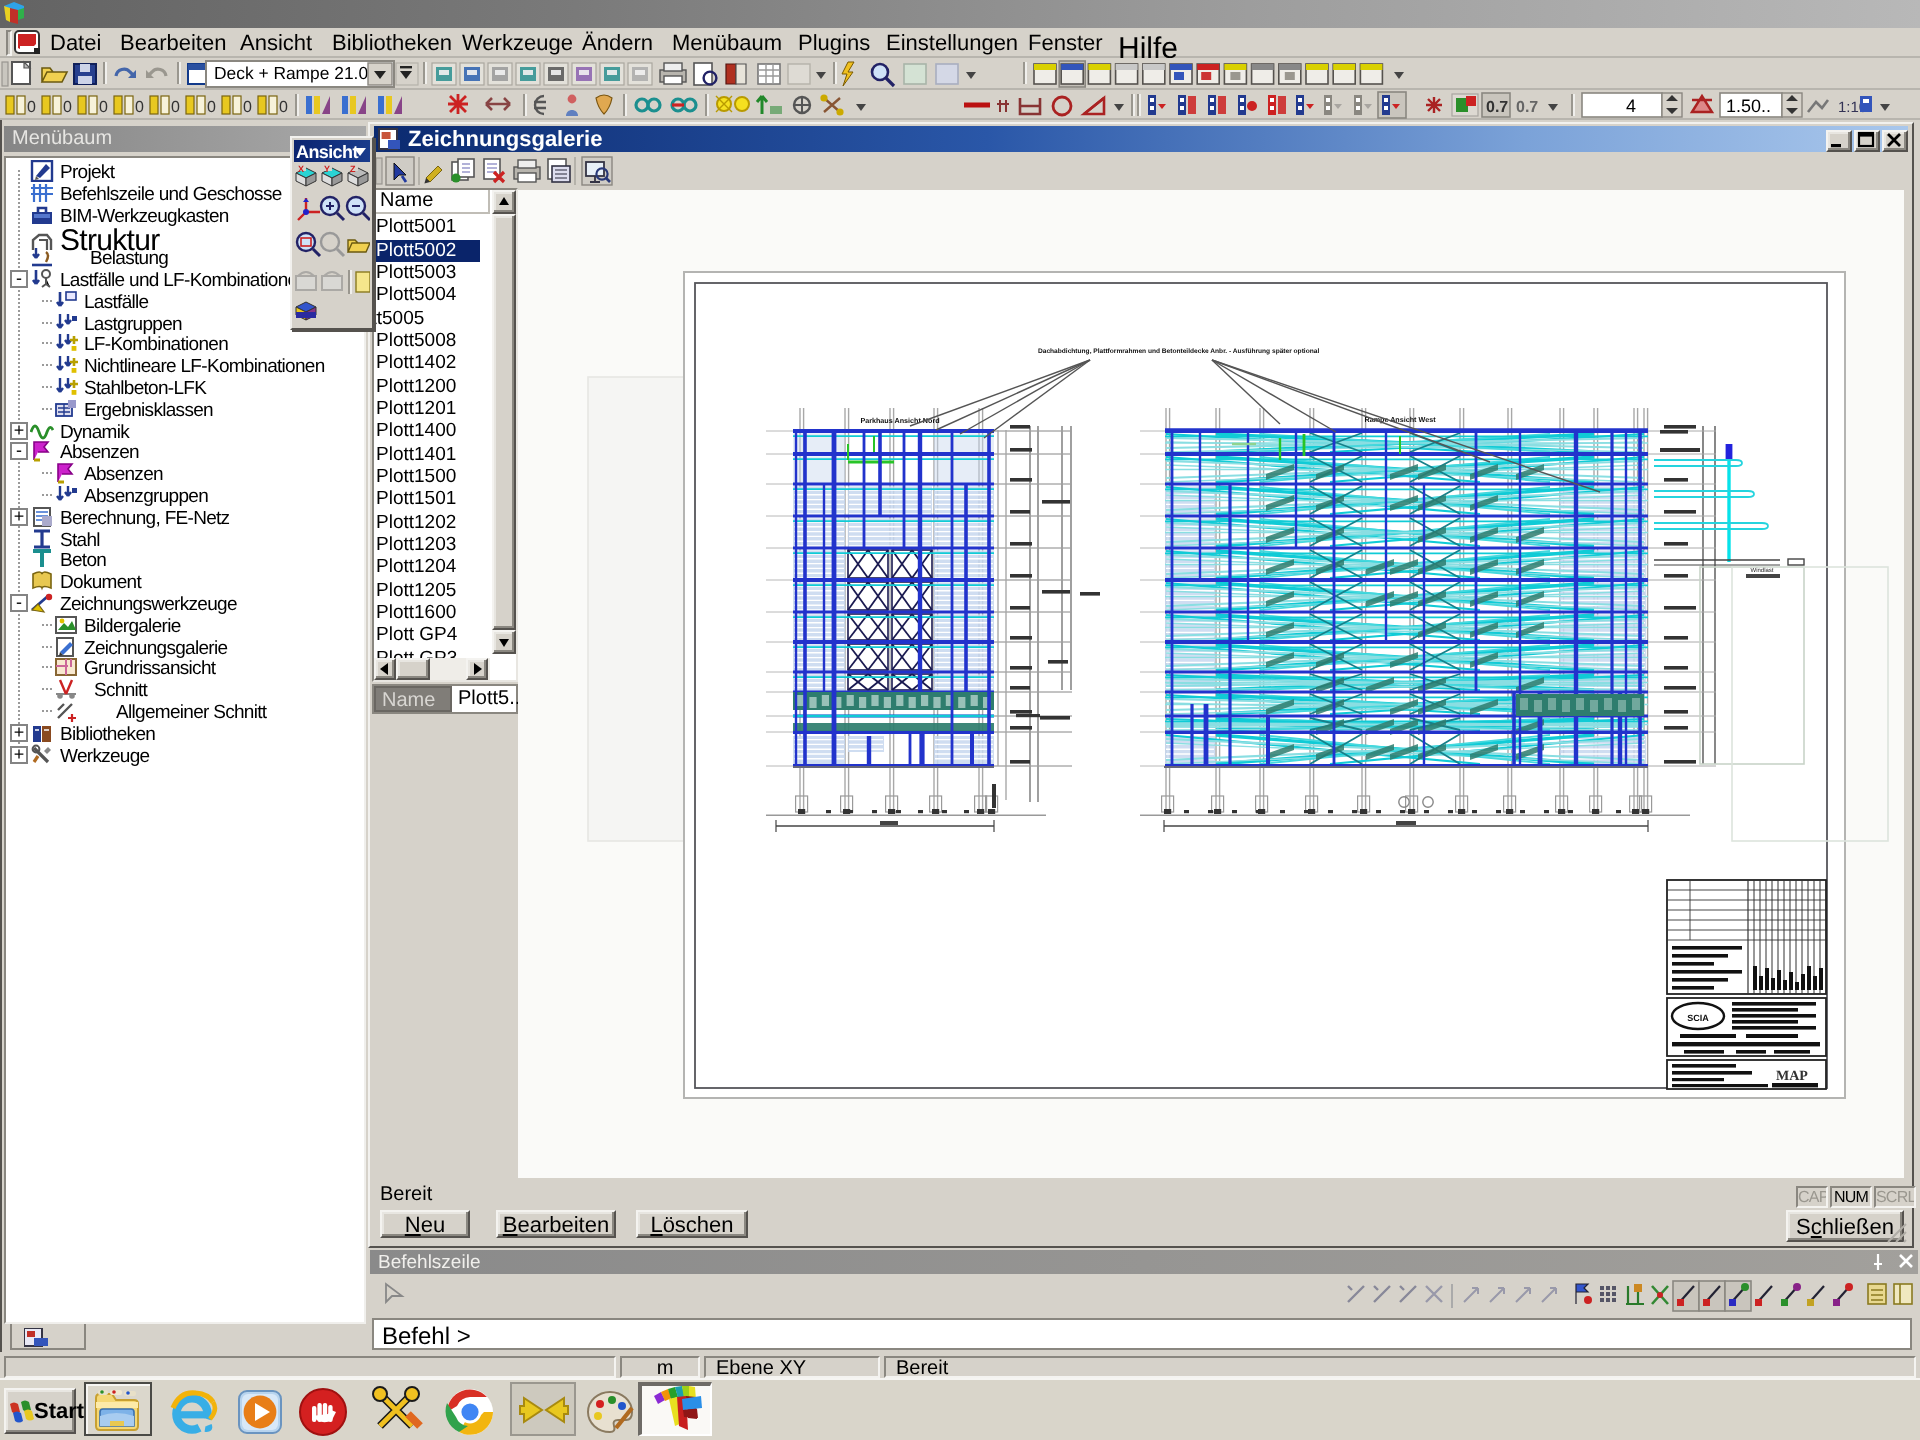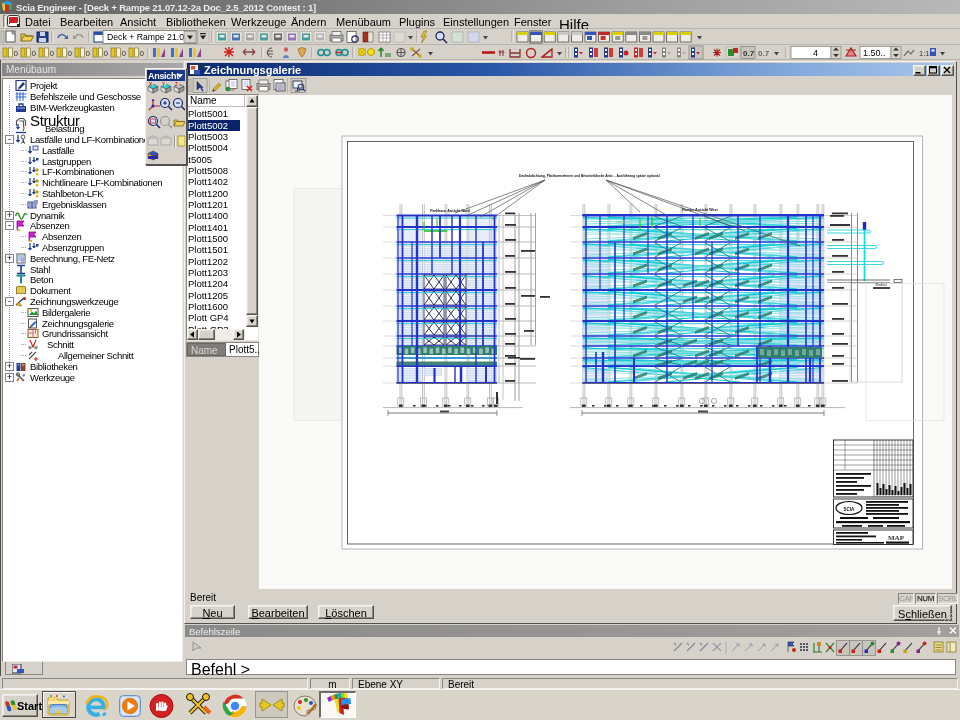--- a/index.html
+++ b/index.html
@@ -7,21 +7,20 @@
 .sunken{border-top:1px solid #8a8780;border-left:1px solid #8a8780;border-right:1px solid #f4f3f0;border-bottom:1px solid #f4f3f0}
 .btn{background:#d6d2ca;border-top:1px solid #f4f3f0;border-left:1px solid #f4f3f0;border-right:1px solid #55524e;border-bottom:1px solid #55524e;box-shadow:inset -1px -1px 0 #8a8780,inset 1px 1px 0 #e8e6e1;font-size:11px;text-align:center;color:#000}
 </style></head><body>
 <div class="abs" style="left:0;top:0;width:960px;height:14px;background:linear-gradient(90deg,#636363,#7a7a7a 30%,#9d9d9d 65%,#b8b8b8)">
     <svg class="abs" style="left:1px;top:1px" width="12" height="12" viewBox="0 0 12 12">
       <path d="M1 2 L6 0 L11 2 L11 5 L6 7 Z" fill="#2fa3e8"></path>
       <path d="M1 2 L4 3 L4 10 L2 9 Z" fill="#e8d021"></path>
       <path d="M4 3 L8 4 L8 11 L4 10 Z" fill="#c03028"></path>
       <path d="M8 4 L11 3 L11 8 L8 9 Z" fill="#2fb04a"></path>
     </svg>
-    <div class="abs" style="left:16px;top:2px;font-size:9.5px;font-weight:bold;color:#ececec;letter-spacing:-0.2px">Scia Engineer - [Deck + Rampe 21.07.12-2a Doc_2.5_2012 Contest : 1]</div>
   </div>
 <div class="abs" style="left:0;top:14px;width:960px;height:15px;background:#d6d2ca;border-bottom:1px solid #b8b5ae">
     <div class="abs sunken" style="left:3px;top:1px;width:3px;height:13px;background:#c8c5be"></div>
     <svg class="abs" style="left:7px;top:1px" width="14" height="13" viewBox="0 0 14 13">
       <rect x="0.5" y="0.5" width="12" height="11" rx="2" fill="#fff" stroke="#333"></rect>
       <path d="M2 2 h9 v5 l-2 2 h-2 l-1 1 h-2 l-2 -1 Z" fill="#cc2222"></path>
       <path d="M3 8 h7 v3 h-7 Z" fill="#fff"></path>
       <rect x="10" y="9" width="3" height="3" fill="#222"></rect>
     </svg>
     <div class="abs" style="left:25px;top:2px;font-size:11px;color:#000">Datei</div>
@@ -1612,21 +1611,21 @@
     <path d="M719 14 L727 5" stroke="#223" stroke-width="1.1"></path>
     <rect x="718.5" y="11.5" width="3.5" height="3.5" fill="#c2a222"></rect>
     <path d="M732 14 L740 5" stroke="#223" stroke-width="1.1"></path>
     <rect x="731.5" y="11.5" width="3.5" height="3.5" fill="#882288"></rect>
     <circle cx="739.5" cy="5.5" r="2" fill="#c22"></circle>
     <rect x="749" y="4" width="9" height="10" fill="#e8d890" stroke="#8a7a20" stroke-width="0.8"></rect>
     <path d="M750.5 7 h6 M750.5 9.5 h6 M750.5 12 h6" stroke="#8a7a20" stroke-width="0.8"></path>
     <rect x="762" y="4" width="9" height="10" fill="#f0e8c0" stroke="#8a7a20" stroke-width="0.8"></rect>
     <path d="M765 4 v10" stroke="#8a7a20" stroke-width="0.8"></path>
   </svg>
-<div class="abs" style="left:186px;top:659px;width:770px;height:16px;background:#fff;border:1px solid #8a8780;font-size:16px;color:#000;padding:1px 0 4px 4px">Befehl &gt;</div>
+<div class="abs" style="left:186px;top:659px;width:770px;height:16px;background:#fff;border:1px solid #8a8780;font-size:12px;color:#000;padding:1px 0 4px 4px">Befehl &gt;</div>
 <div class="abs" style="left:0;top:676px;width:960px;height:13px;background:#d6d2ca"></div>
 <div class="abs sunken" style="left:2px;top:677.5px;width:306px;height:11.5px;font-size:10px;color:#000;text-align:left;padding-left:5px;background:#d6d2ca"></div>
 <div class="abs sunken" style="left:310px;top:677.5px;width:40px;height:11.5px;font-size:10px;color:#000;text-align:center;padding-left:5px;background:#d6d2ca">m</div>
 <div class="abs sunken" style="left:352px;top:677.5px;width:88px;height:11.5px;font-size:10px;color:#000;text-align:left;padding-left:5px;background:#d6d2ca">Ebene XY</div>
 <div class="abs sunken" style="left:442px;top:677.5px;width:516px;height:11.5px;font-size:10px;color:#000;text-align:left;padding-left:5px;background:#d6d2ca">Bereit</div>
 <div class="abs" style="left:0;top:689px;width:960px;height:31px;background:#d9d5ca;border-top:1px solid #f6f5f2"></div>
 <div class="abs btn" style="left:2px;top:694px;width:36px;height:23px"></div>
 <svg class="abs" style="left:4px;top:698px" width="14" height="14" viewBox="0 0 14 14">
     <path d="M1 4 q2 -1.5 4 0 l1 4 q-2 1.5 -4 0Z" fill="#cc3322"></path>
     <path d="M6.5 3 q2 -1.5 4 0 l1 4 q-2 1.5 -4 0Z" fill="#2a8f2a"></path>

